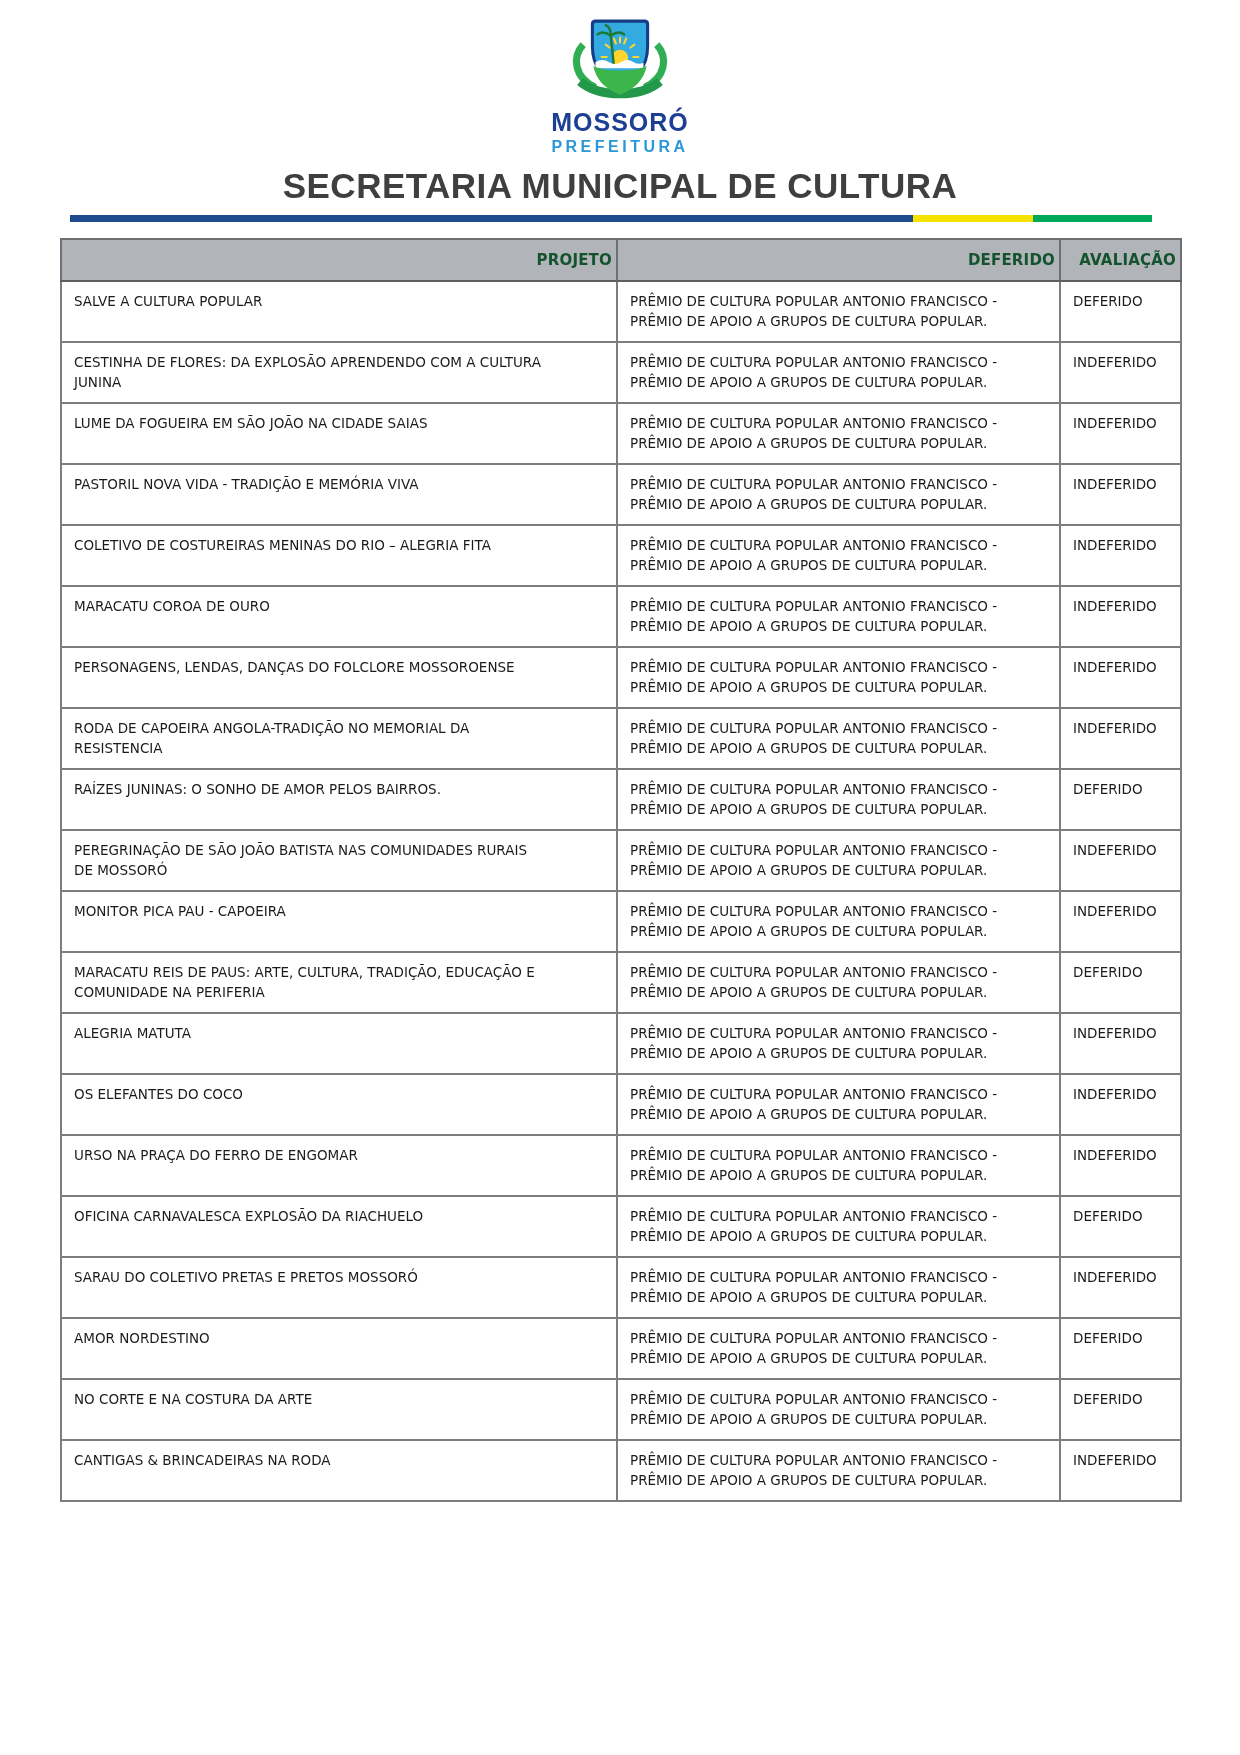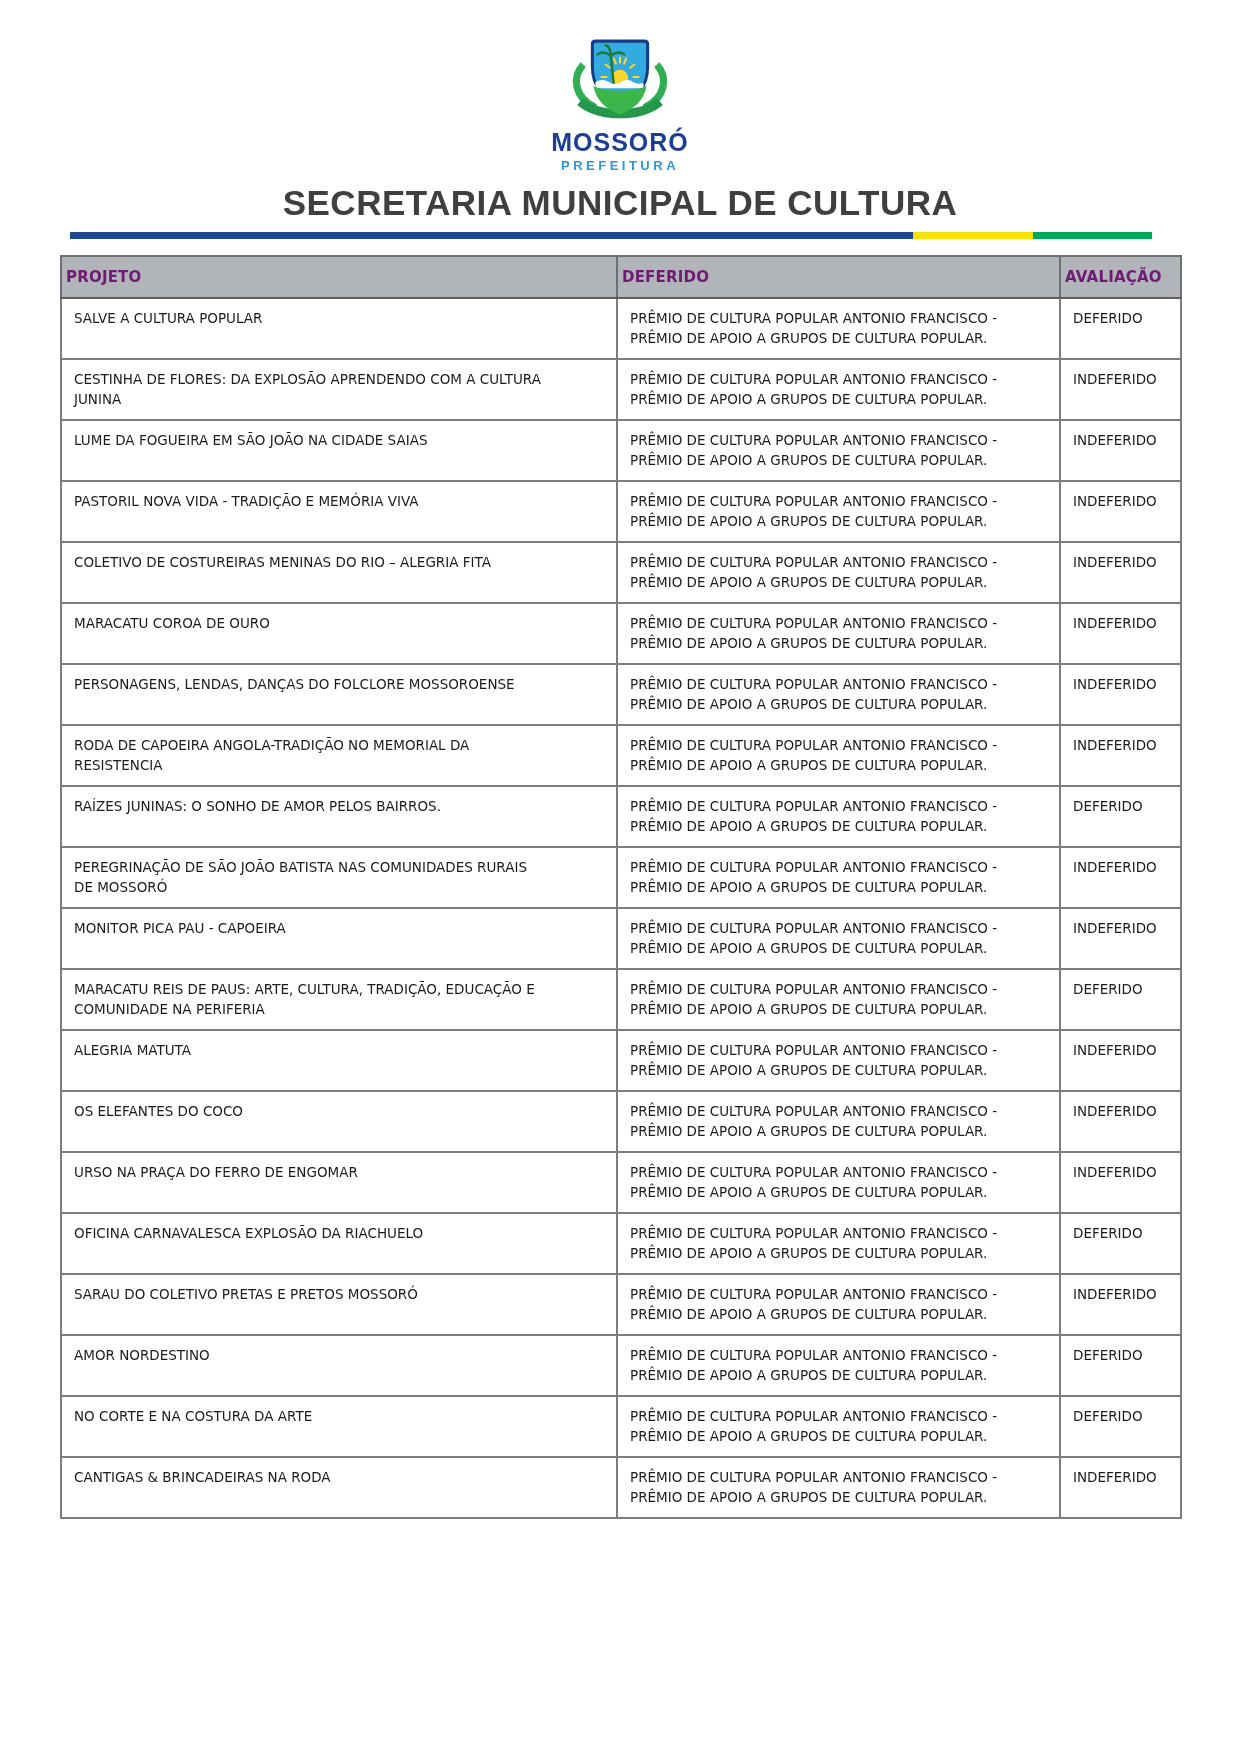--- a/index.html
+++ b/index.html
@@ -9,32 +9,32 @@
     font-family: "DejaVu Sans", sans-serif;
     color: #1b1b1b;
     position: relative;
     overflow: hidden;
   }
   .page { width: 1240px; height: 1755px; background: #fff; }
 
   
   .doc-header {
     display: flex; flex-direction: column; align-items: center;
-    padding-top: 36px;
+    padding-top: 16px;
     justify-content: space-between;
   }
   .crest { width: 124px; height: 90px; }
   .logo-city {
     font-family: "Liberation Sans", sans-serif;
     font-size: 25px; font-weight: bold; color: #1c3f94;
     letter-spacing: 1px; margin-top: 2px;
   }
   .logo-sub {
     font-family: "Liberation Sans", sans-serif;
-    font-size: 13px; font-weight: bold; color: #2a97d8;
+    font-size: 16px; font-weight: bold; color: #2a97d8;
     letter-spacing: 3.5px; margin-top: 1px;
   }
   .doc-title {
     font-family: "Liberation Sans", sans-serif;
     font-size: 35px; font-weight: bold; color: #3e3f41;
     letter-spacing: 0.5px; margin-top: 10px;
   }
   .tricolor {
     display: flex; height: 7px;
     margin: 9px 88px 0 70px;
@@ -48,22 +48,22 @@
   table.results {
     margin: 16px 60px 0 60px;
     width: 1120px;
     border-collapse: collapse;
     table-layout: fixed;
   }
   table.results th {
     background: #b1b4b8;
     border: 2px solid #6d6f72;
     font-family: "DejaVu Sans", sans-serif;
-    font-size: 15px; font-weight: bold; color: #701a75;
-    text-align: left;
+    font-size: 15px; font-weight: bold; color: #14532d;
+    text-align: right;
     padding: 11px 4px;
     letter-spacing: 0.2px;
   }
   table.results td {
     border: 2px solid #7b7d80;
     vertical-align: top;
     font-size: 13.5px;
     line-height: 20px;
     padding: 9px 12px 6px 12px;
     height: 61px;

